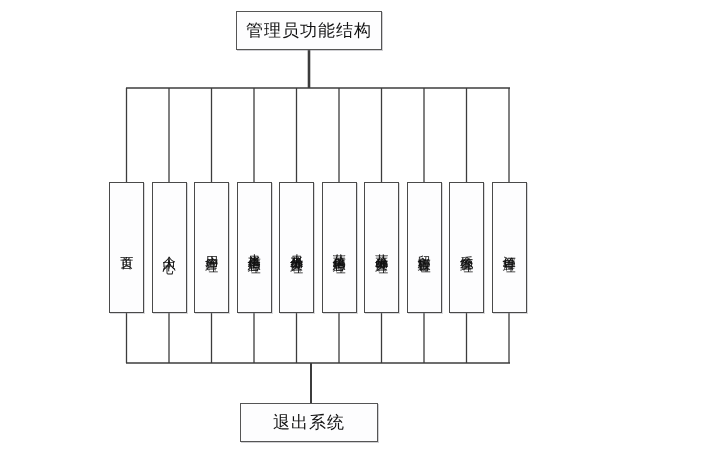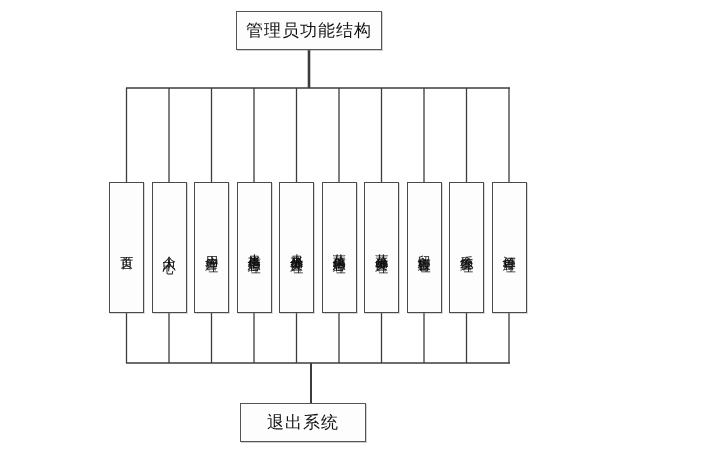--- a/index.html
+++ b/index.html
@@ -146,17 +146,17 @@
         <span class="leaf-text">留言板管理</span>
       </div>
       <div class="node-box leaf-box" style="left: 445px; top: 182px; width: 35px; height: 131px;">
         <span class="leaf-text">系统管理</span>
       </div>
       <div class="node-box leaf-box" style="left: 487.5px; top: 182px; width: 35px; height: 131px;">
         <span class="leaf-text">订单管理</span>
       </div>
     </div>
 
-  <div class="node-box node-title" style="left: 236px; top: 403px; width: 126px; height: 39px; justify-content: center;">
+  <div class="node-box node-title" style="left: 236px; top: 403px; width: 138px; height: 39px; justify-content: center;">
     <span class="title-text">退出系统</span>
   </div>
 
 </div>
 
 </body></html>

